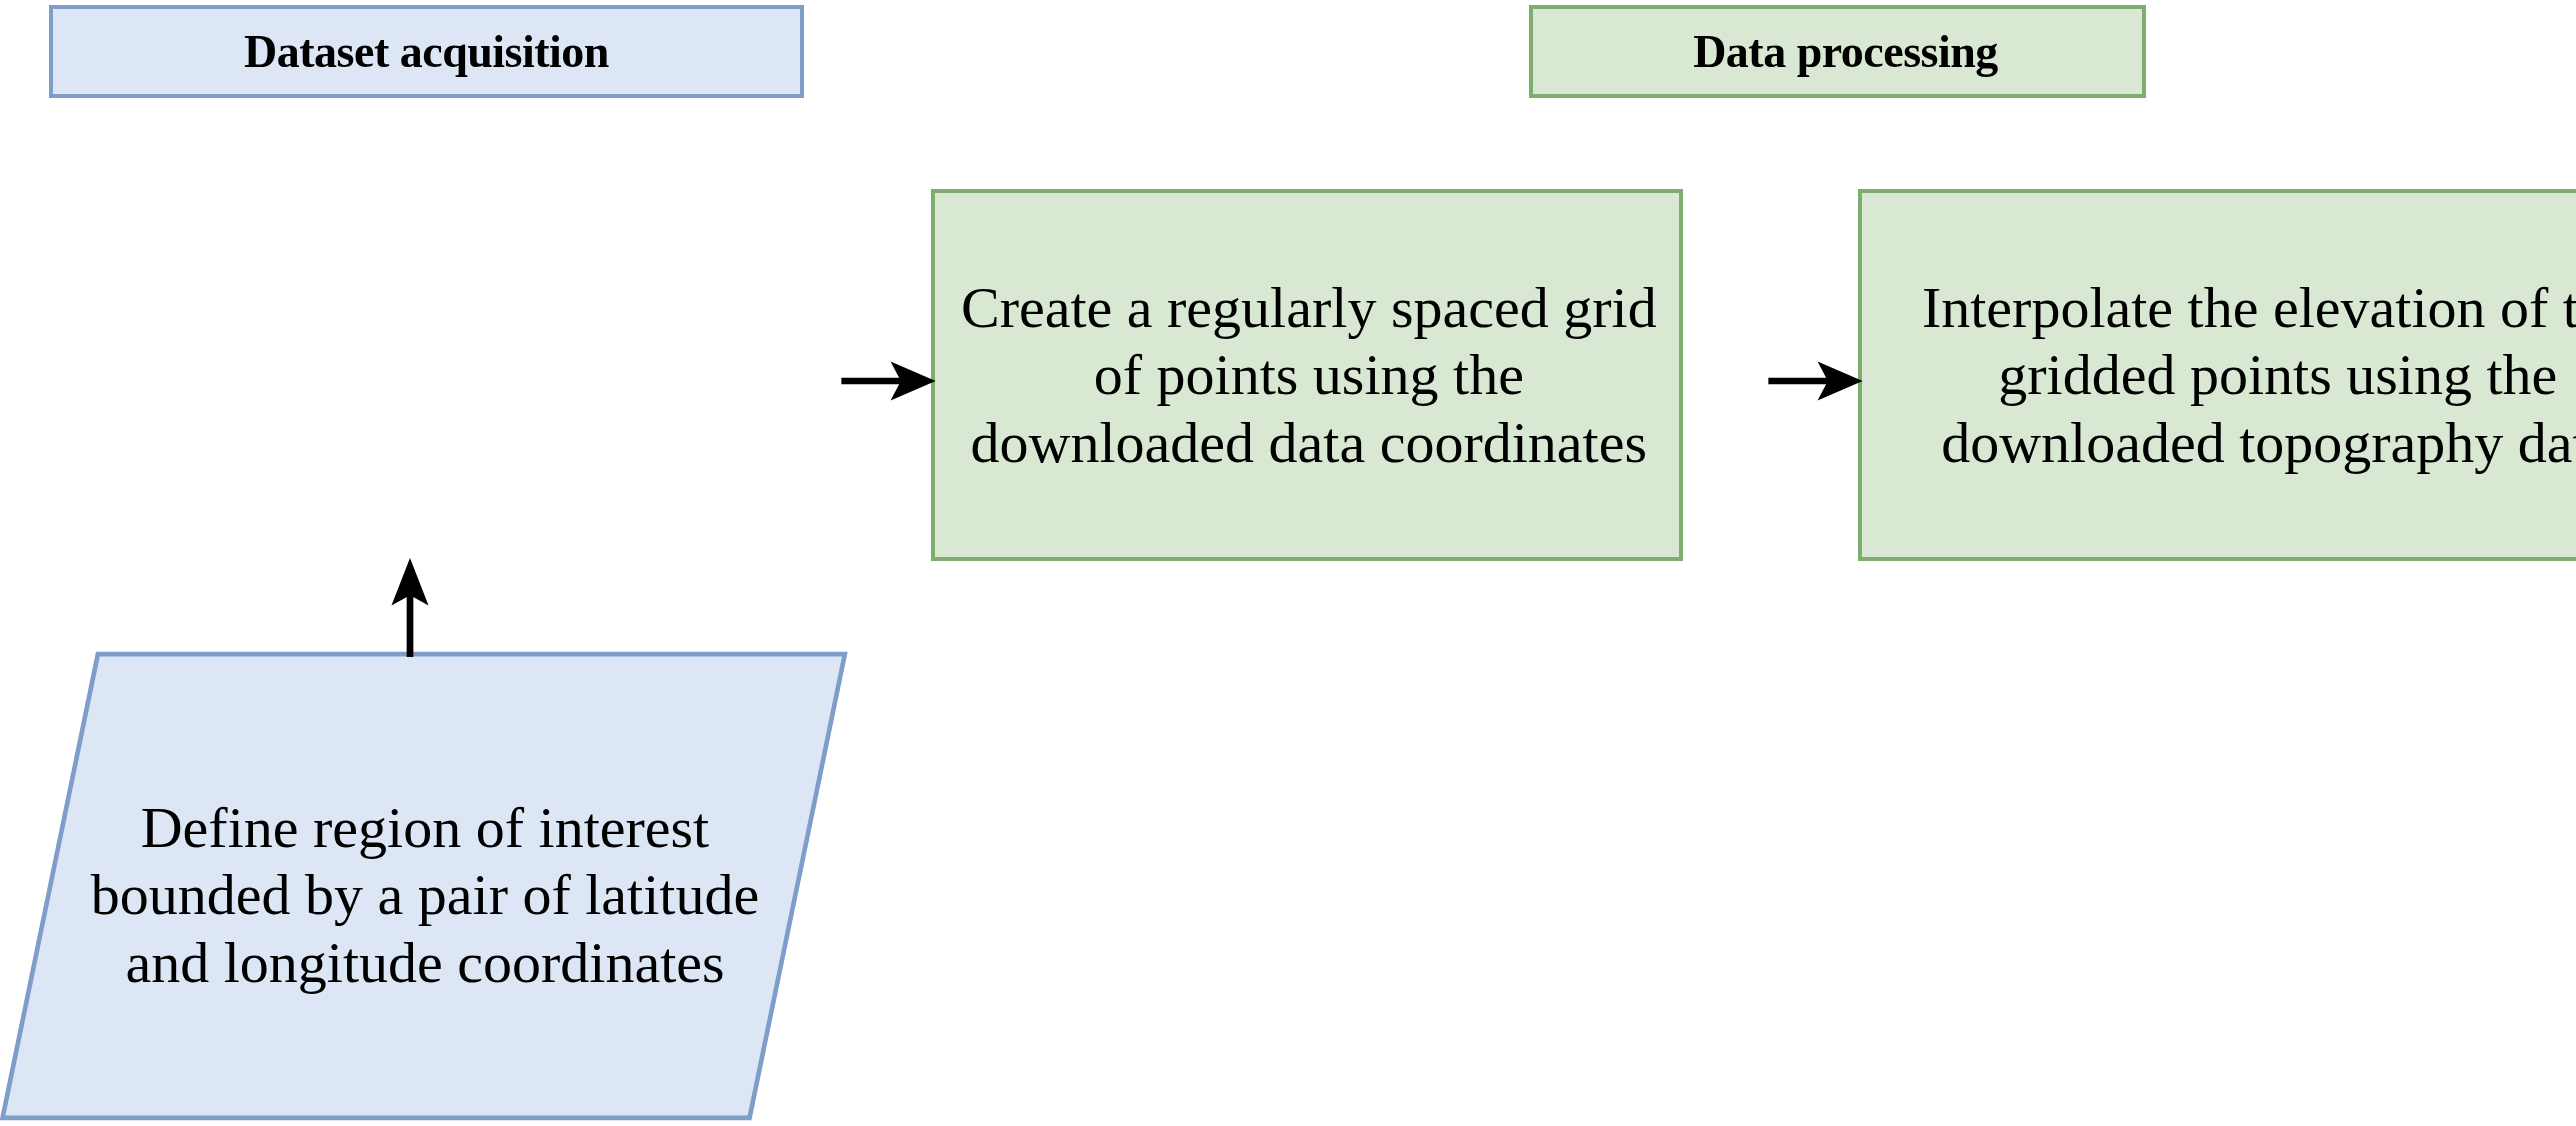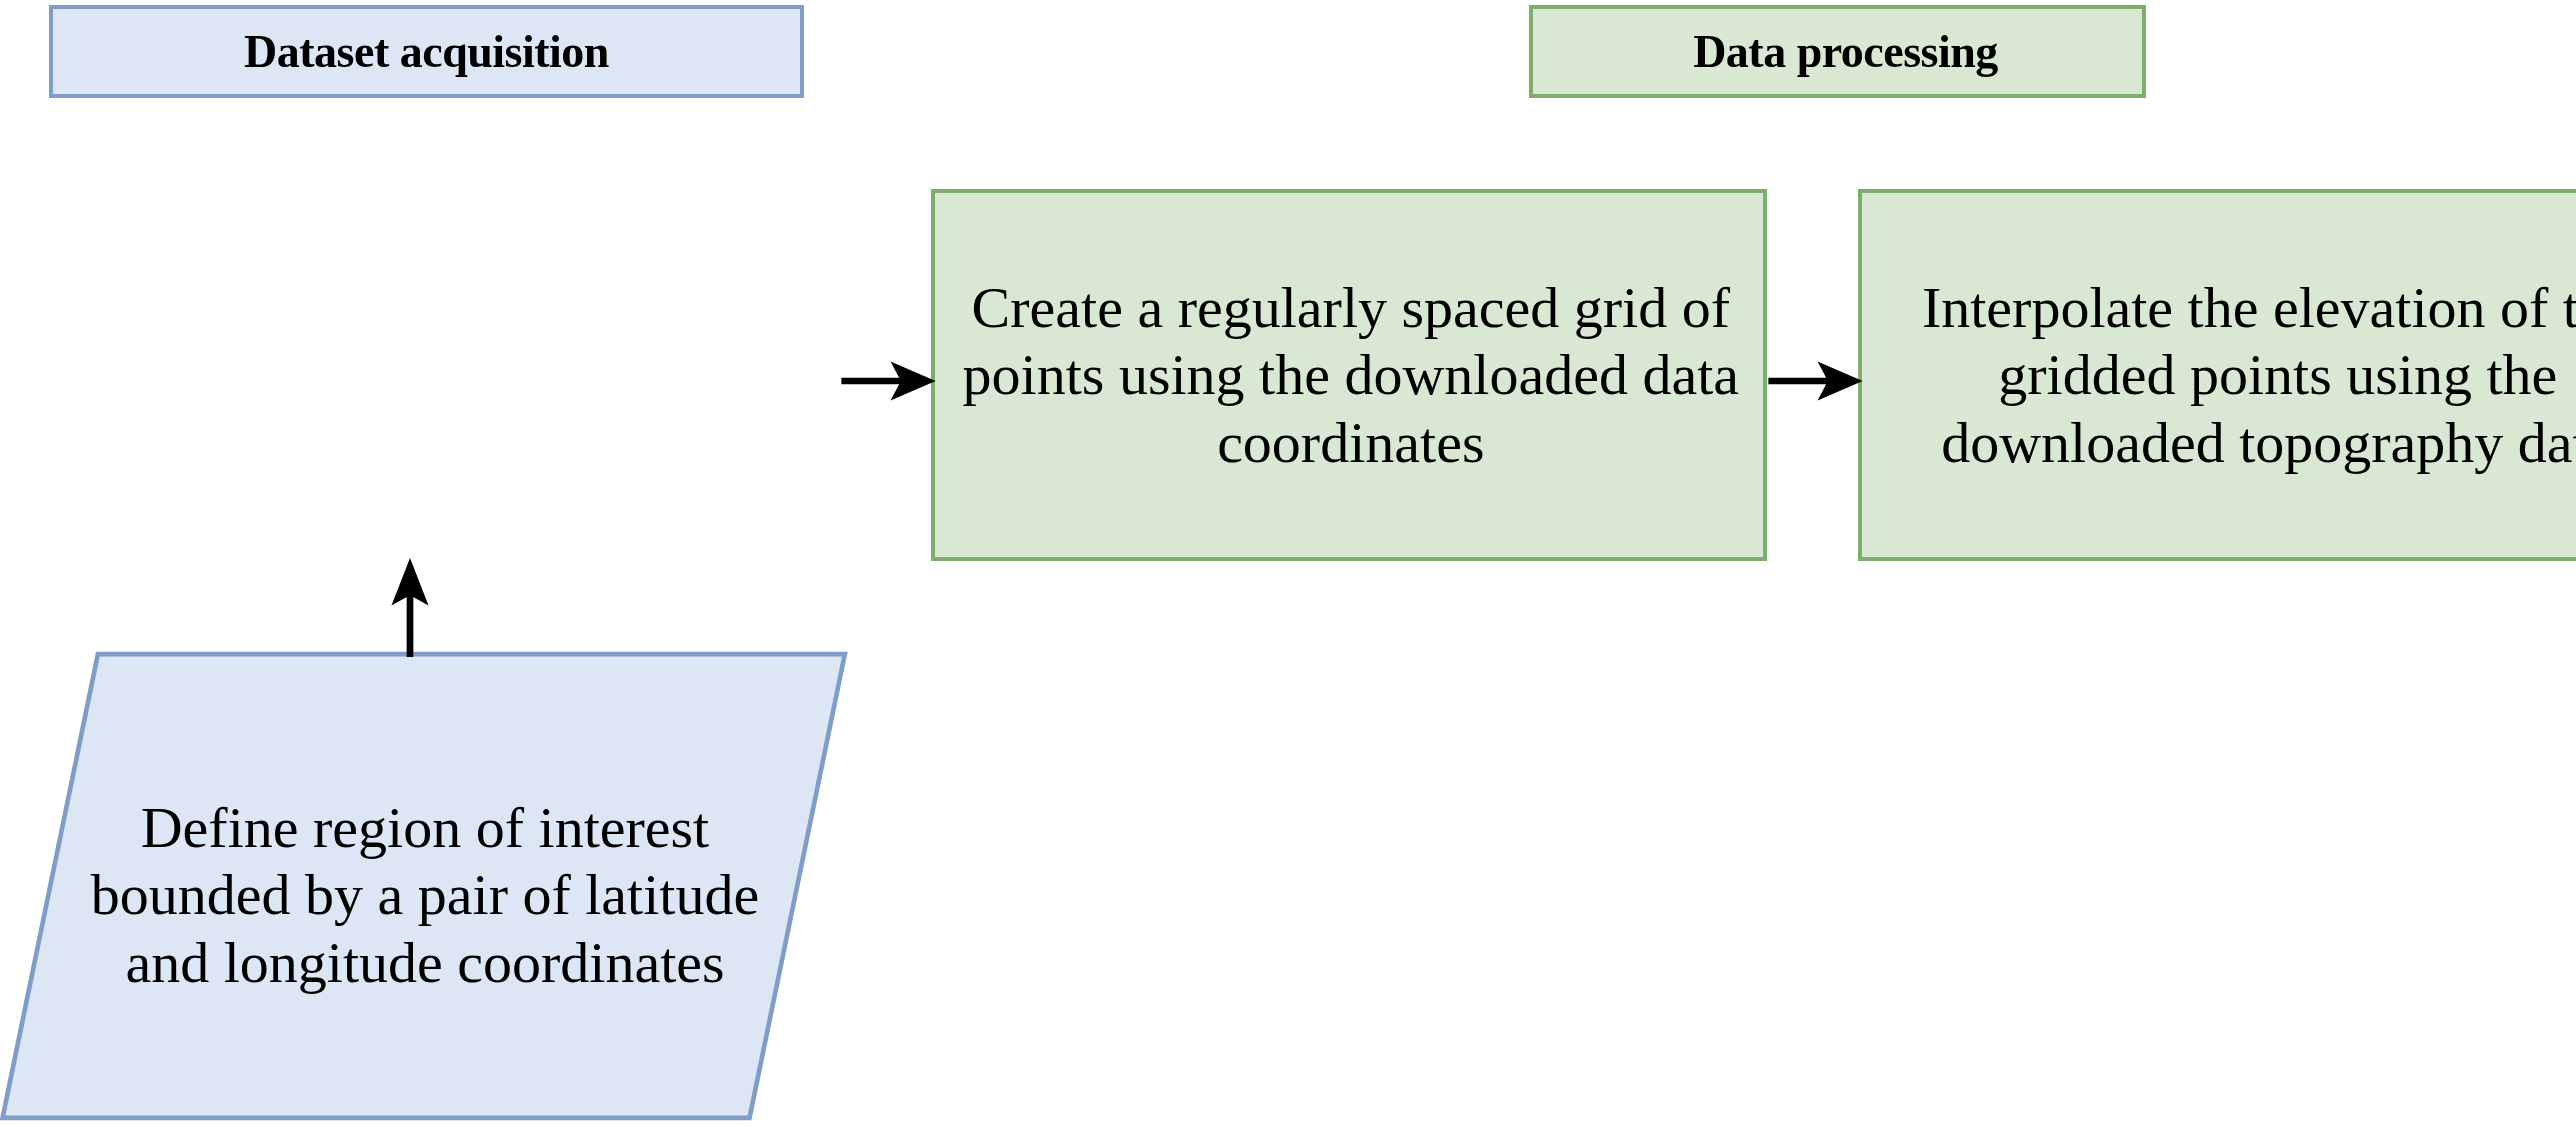--- a/index.html
+++ b/index.html
@@ -72,21 +72,21 @@
 
   <div class="hdr blue" style="left:49px; top:5.2px; width:755px; height:93px;">
     <span>Dataset acquisition</span>
   </div>
 
   <div class="hdr green" style="left:1529px; top:5.2px; width:617px; height:93px;">
     <span>Data processing</span>
   </div>
 
 
-  <div class="node green" style="left:931px; top:189px; width:836px; height:372px;">
+  <div class="node green" style="left:931px; top:189px; width:752px; height:372px;">
     <span class="txt">Create a regularly spaced grid of points using the downloaded data coordinates</span>
   </div>
 
   <div class="node green" style="left:1858px; top:189px; width:836px; height:372px;">
     <span class="txt">Interpolate the elevation of the gridded points using the downloaded topography data</span>
   </div>
 
   <div class="para" style="left:0px; top:649px; width:850px; height:474px;">
     <svg width="850" height="474" viewBox="0 0 1650 920">
       <polygon points="190,10 1640,10 1455,910 5,910" fill="#dce6f5" stroke="#7f9dc9" stroke-width="9" stroke-linejoin="miter"></polygon>

